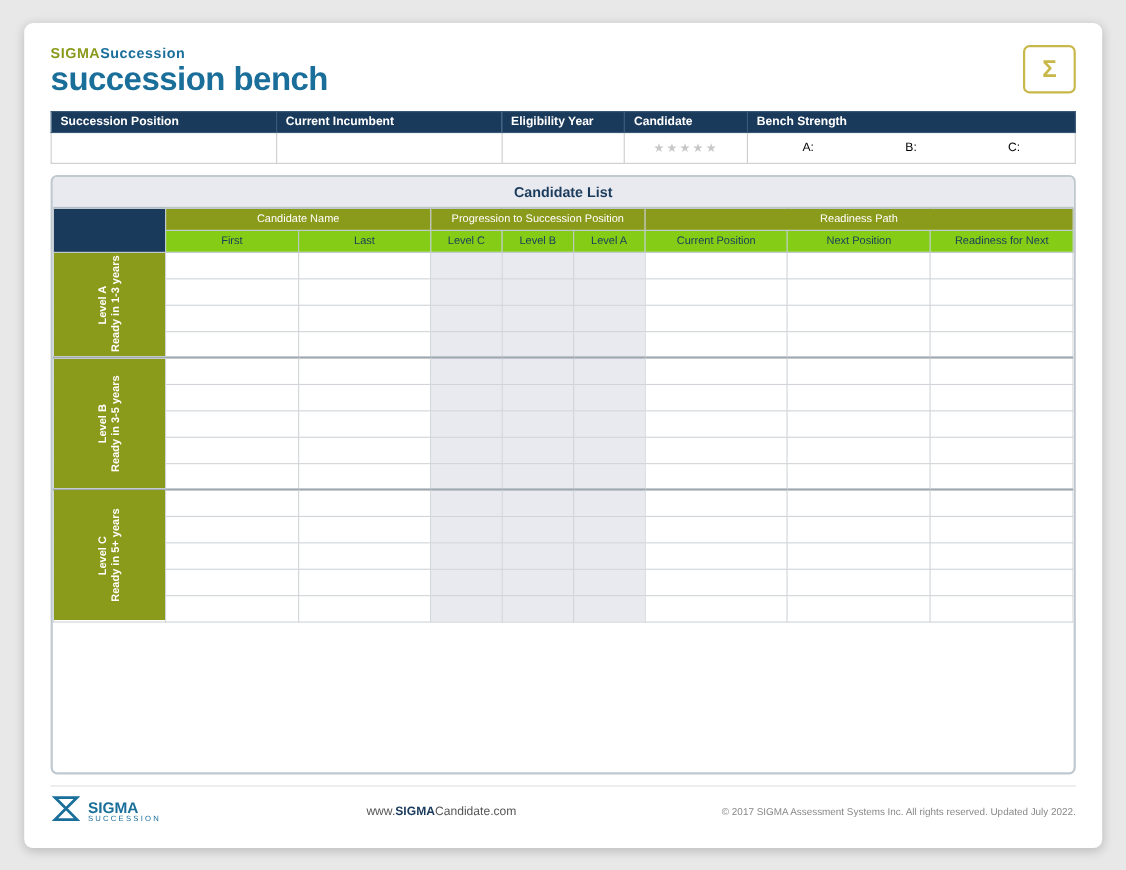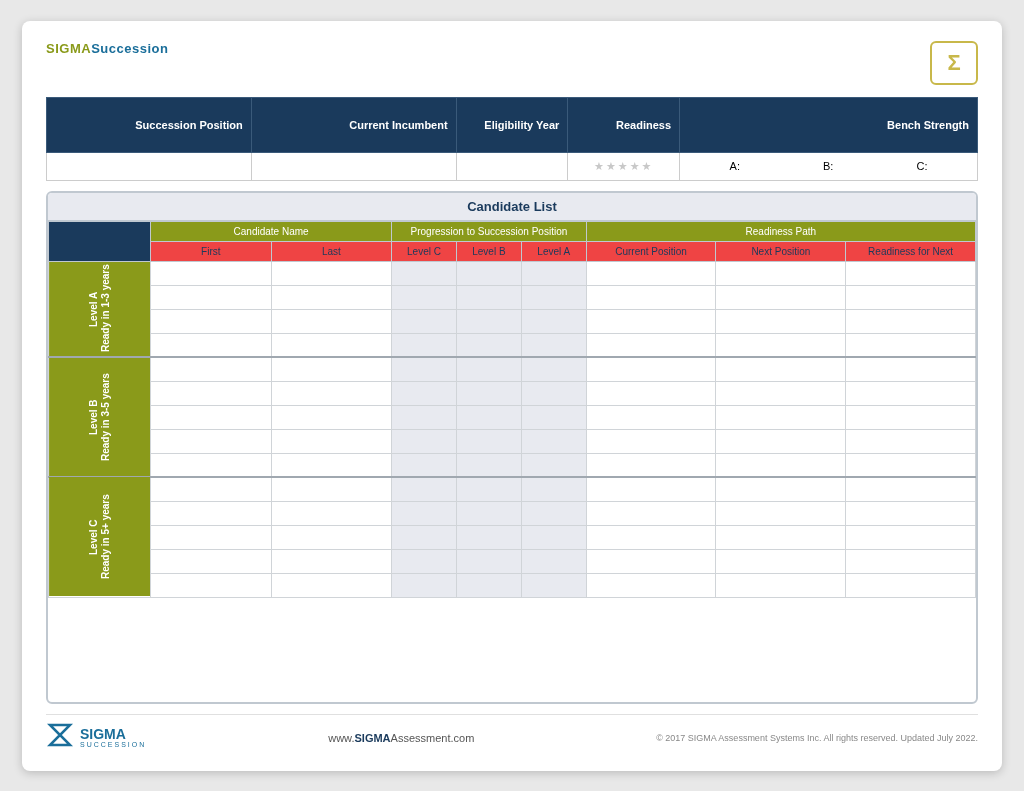--- a/index.html
+++ b/index.html
@@ -65,22 +65,22 @@
     .info-table {
       width: 100%;
       border-collapse: collapse;
       margin-bottom: 10px;
     }
     .info-table th {
       background: #1a3a5c;
       color: #fff;
       font-size: 11px;
       font-weight: bold;
-      text-align: right;
-      padding: 21px 8px;
+      text-align: left;
+      padding: 3px 8px;
       border: 1px solid #3a5a7a;
     }
     .info-table td {
       background: #fff;
       border: 1px solid #ccc;
       padding: 6px 8px;
       font-size: 11px;
       text-align: center;
       height: 28px;
       vertical-align: middle;
@@ -127,21 +127,21 @@
       border: 1px solid #d0d4d8;
       height: 24px;
       font-size: 10px;
       vertical-align: middle;
     }
     .th-group-olive {
       background: #8a9a1a;
       color: #fff;
     }
     .th-sub-white {
-      background: #ef4444;
+      background: #84cc16;
       color: #1a3a5c;
       font-weight: bold;
       font-size: 10px;
     }
     .th-group-blue {
       background: #1a3a5c;
       color: #fff;
       width: 22px;
     }
     .row-label-cell {
@@ -229,33 +229,34 @@
 </head>
 <body>
 
 <div class="page">
 
   <div class="header">
     <div class="header-title-block">
       <div class="sigma-succession-brand">
         <span class="sigma">SIGMA</span><span class="succession">Succession</span>
       </div>
+      <div class="page-title">succession bench</div>
     </div>
     <div class="logo-box">
       <span>Σ</span>
     </div>
   </div>
 
   <table class="info-table">
     <thead>
       <tr>
         <th style="width:22%">Succession Position</th>
         <th style="width:22%">Current Incumbent</th>
         <th style="width:12%">Eligibility Year</th>
-        <th style="width:12%">Readiness</th>
+        <th style="width:12%">Candidate</th>
         <th style="width:32%">Bench Strength</th>
       </tr>
     </thead>
     <tbody>
       <tr>
         <td></td>
         <td></td>
         <td></td>
         <td class="stars-cell">★★★★★</td>
         <td>
@@ -456,18 +457,18 @@
         <svg width="28" height="28" viewBox="0 0 28 28">
           <polygon points="4,4 24,4 14,14 24,24 4,24 14,14" fill="none" stroke="#1a6e9a" stroke-width="2.5"></polygon>
         </svg>
       </div>
       <div class="footer-logo-text">
         <span class="sigma-big">SIGMA</span>
         <span class="succession-small">SUCCESSION</span>
       </div>
     </div>
     <div class="footer-url">
-      <span>www.</span><span class="bold">SIGMA</span><span>Assessment.com</span>
+      <span>www.</span><span class="bold">SIGMA</span><span>Candidate.com</span>
     </div>
     <div class="footer-copy">© 2017 SIGMA Assessment Systems Inc. All rights reserved. Updated July 2022.</div>
   </div>
 
 </div>
 
 </body></html>

